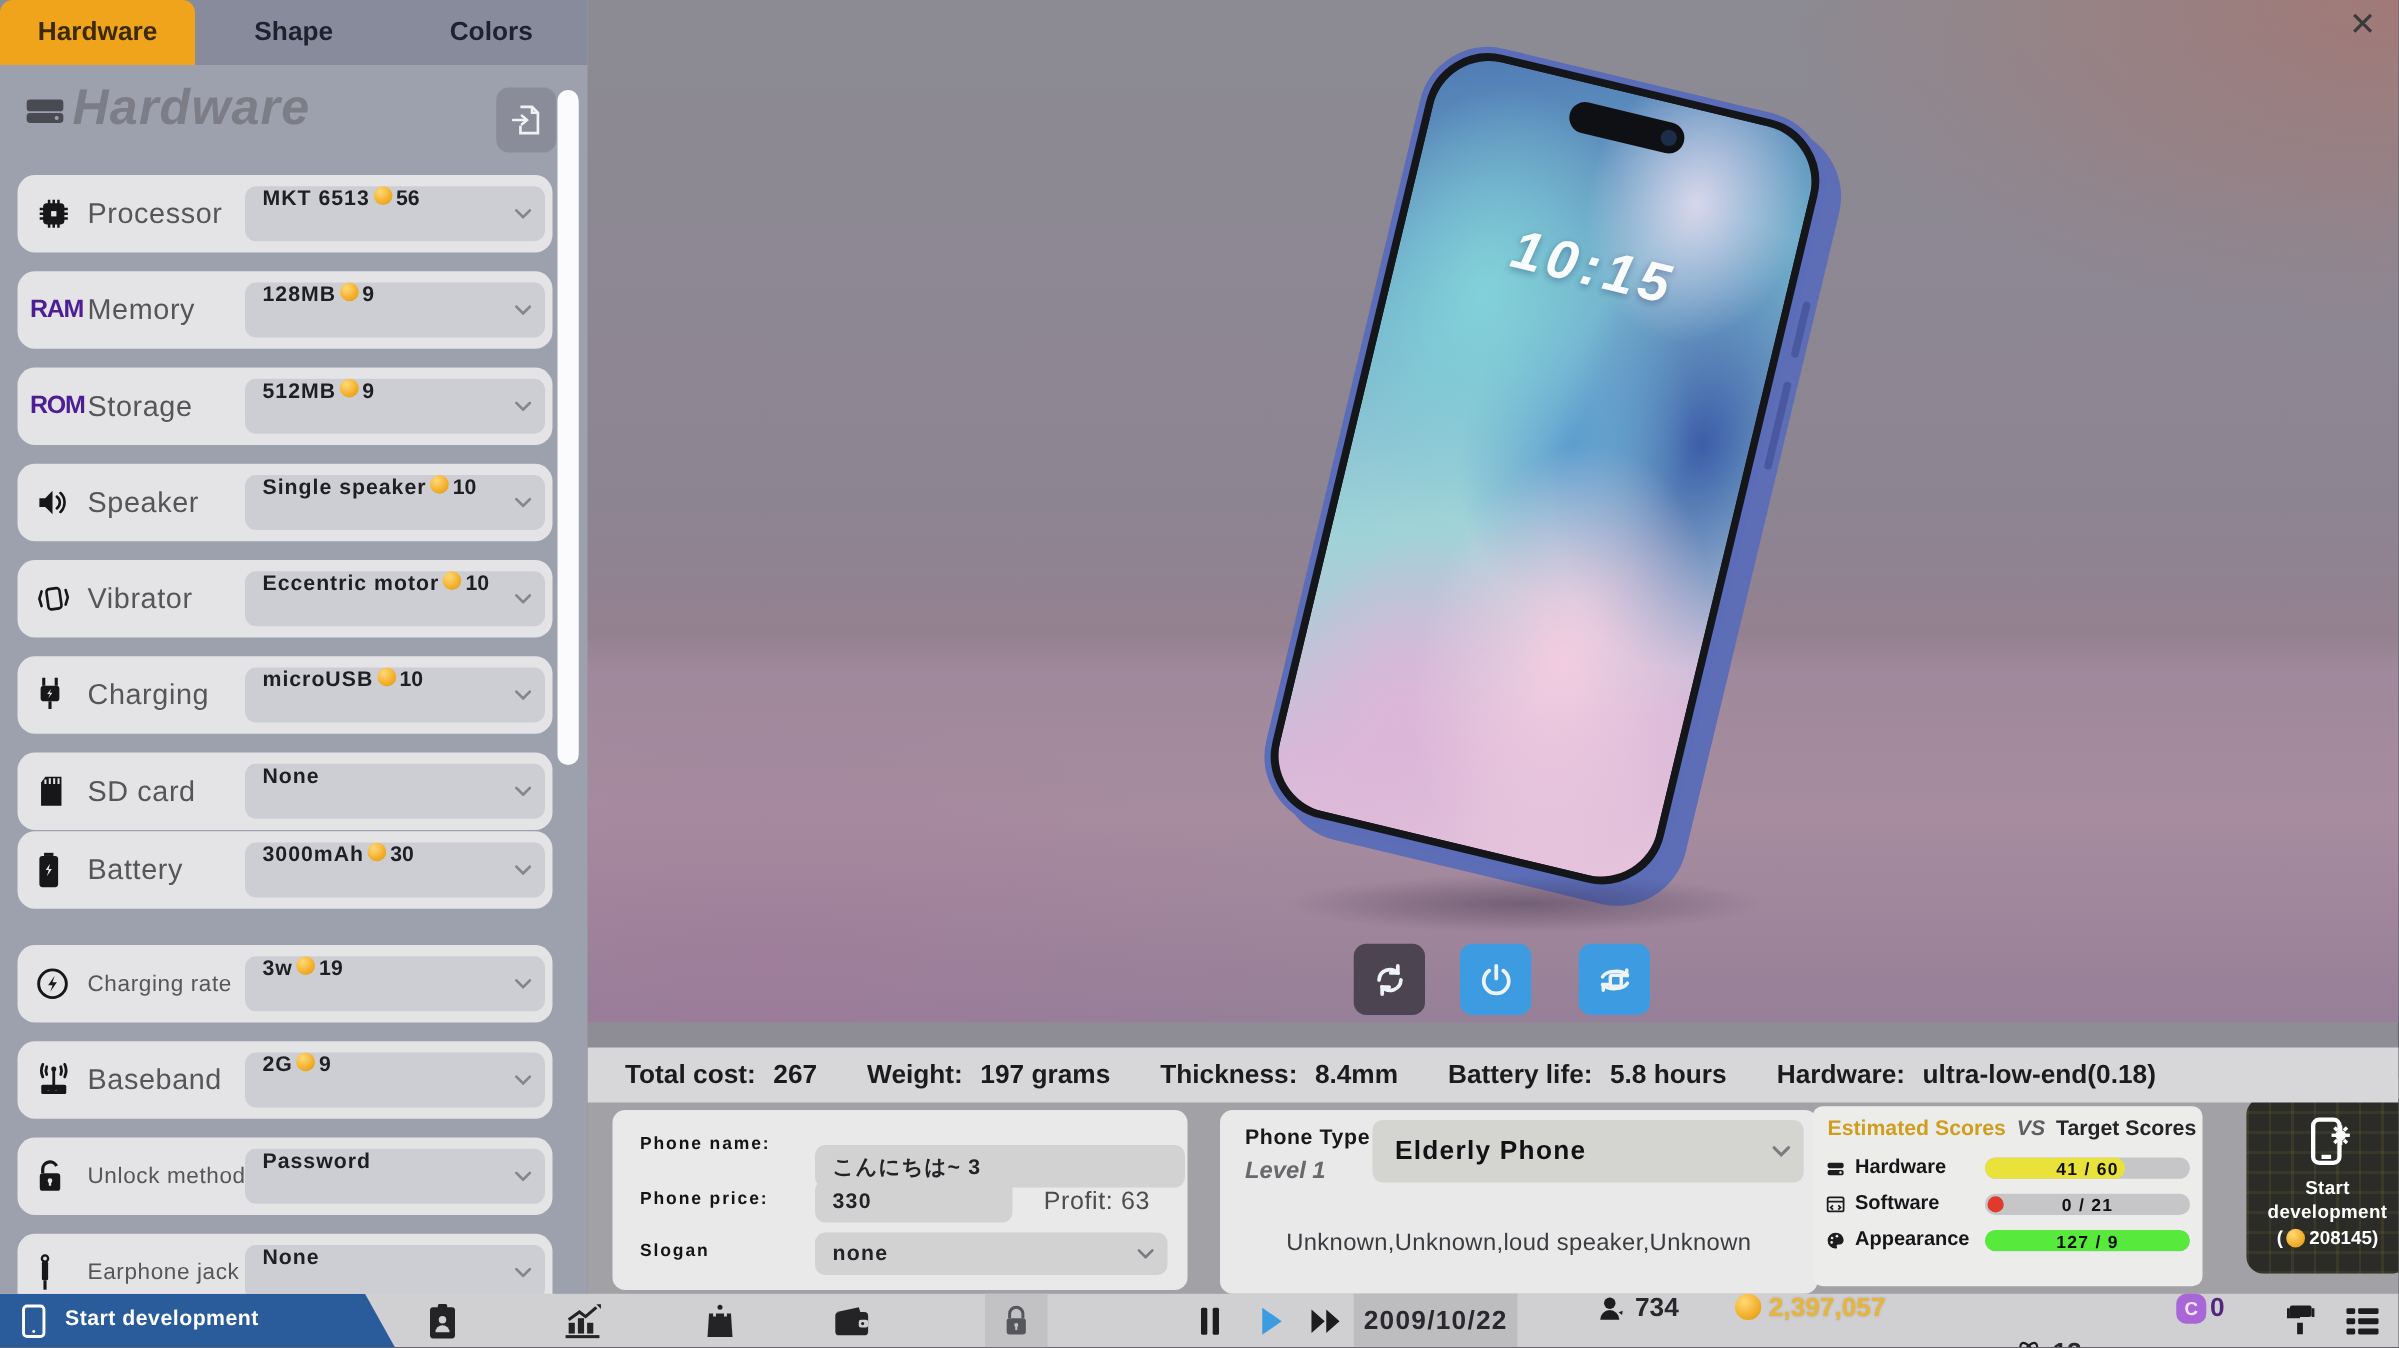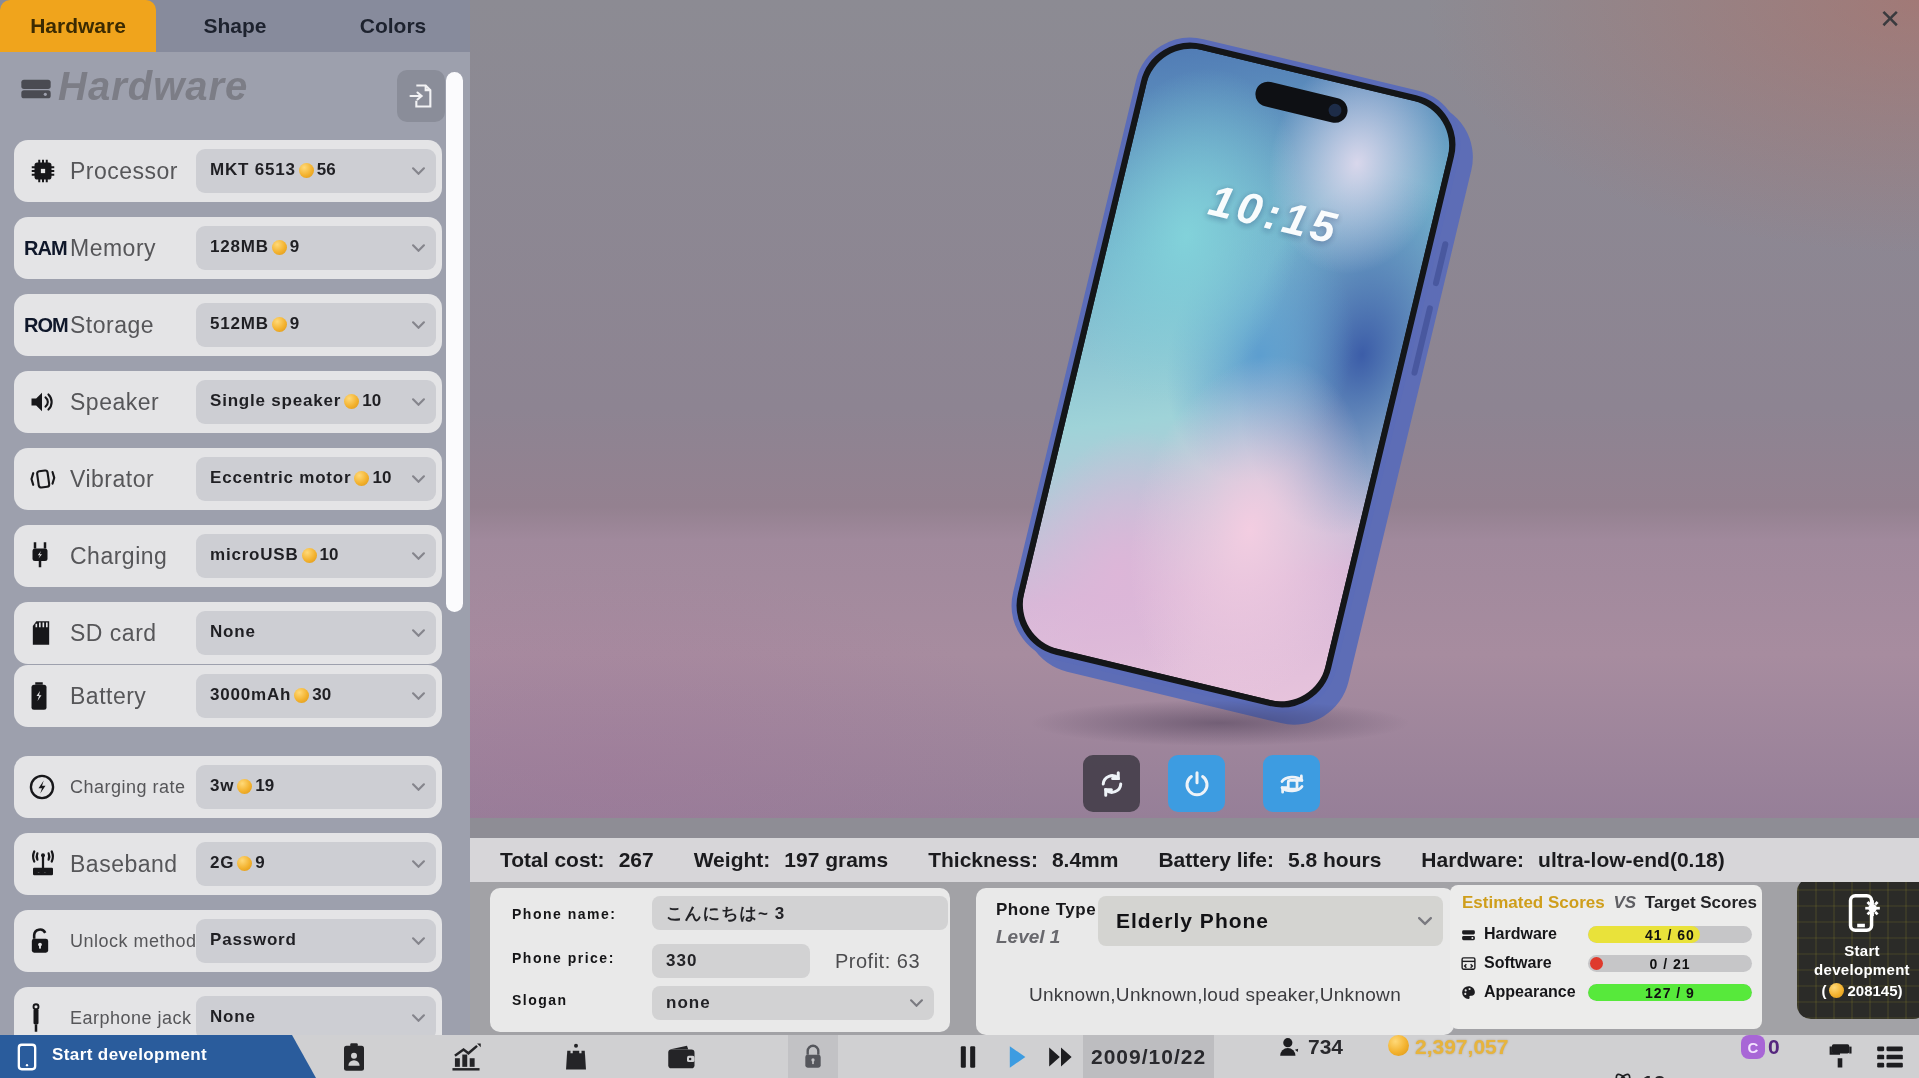--- a/index.html
+++ b/index.html
@@ -16,25 +16,25 @@
   .tab.t1{left:160px;width:150px;}
   .tab.t2{left:318px;width:150px;}
   .sb-header{position:absolute;left:0;top:52px;width:470px;height:86px;}
   .sb-title{position:absolute;left:58px;top:12px;font-size:40px;font-style:italic;font-weight:bold;color:#7c7d86;letter-spacing:1px;}
   .disk-ic{position:absolute;left:20px;top:24px;color:#4a4b52;}
   .export-btn{position:absolute;left:397px;top:18px;width:48px;height:52px;background:#8a8d99;border-radius:10px;
       display:flex;align-items:center;justify-content:center;color:#f2f2f4;cursor:pointer;}
   .sb-scroll{position:absolute;left:446px;top:72px;width:17px;height:540px;background:#fbfbfd;border-radius:9px;}
   .row{position:absolute;left:14px;width:428px;height:62px;background:#e4e4e6;border-radius:14px;}
   .row .lic{position:absolute;left:14px;top:50%;transform:translateY(-50%);width:34px;text-align:center;color:#17171a;}
-  .row .badge{position:absolute;left:10px;top:50%;transform:translateY(-50%);font-weight:bold;font-size:20px;color:#0f172a;letter-spacing:-1px;}
+  .row .badge{position:absolute;left:10px;top:50%;transform:translateY(-50%);font-weight:bold;font-size:20px;color:#4c1d95;letter-spacing:-1px;}
   .row .rlabel{position:absolute;left:56px;top:50%;transform:translateY(-50%);font-size:23px;color:#565659;letter-spacing:0.5px;}
   .row .rlabel.sm{font-size:18px;}
   .dd{position:absolute;left:182px;top:9px;width:240px;height:44px;background:#cdced3;border-radius:9px;
-      display:flex;align-items:center;padding:0 30px 2px 14px;cursor:pointer;}
+      display:flex;align-items:flex-start;padding:0 30px 2px 14px;cursor:pointer;}
   .dd .val{font-weight:bold;font-size:17px;color:#1f1f23;letter-spacing:0.8px;white-space:nowrap;}
   .coin{display:inline-block;width:15px;height:15px;border-radius:50%;
         background:radial-gradient(circle at 35% 30%,#ffd978 0%,#f3b22e 55%,#d99416 100%);
         margin:0 3px;flex:0 0 auto;}
   .dd .cost{font-weight:bold;font-size:17px;color:#1f1f23;}
   .chev{position:absolute;right:11px;top:50%;transform:translateY(-50%);}
 
   
   .scene{position:absolute;left:470px;top:0;width:1449px;height:818px;overflow:hidden;
      background:
@@ -200,21 +200,21 @@
     <span class="stat">
         <b>Hardware:</b>
         <b>ultra-low-end(0.18)</b>
       </span>
   </div>
 
   <div class="bottom">
 
     <div class="panel p-name">
       <span class="fl" style="left:22px;top:18px;">Phone name:</span>
-      <div class="field" style="left:162px;top:8px;width:296px;">
+      <div class="field" style="left:162px;top:28px;width:296px;">
         <span>こんにちは~ 3</span>
       </div>
       <span class="fl" style="left:22px;top:62px;">Phone price:</span>
       <div class="field" style="left:162px;top:56px;width:158px;">
         <span>330</span>
       </div>
       <span class="profit" style="left:345px;top:62px;">
         <span>Profit:</span>
         <span>63</span>
       </span>

